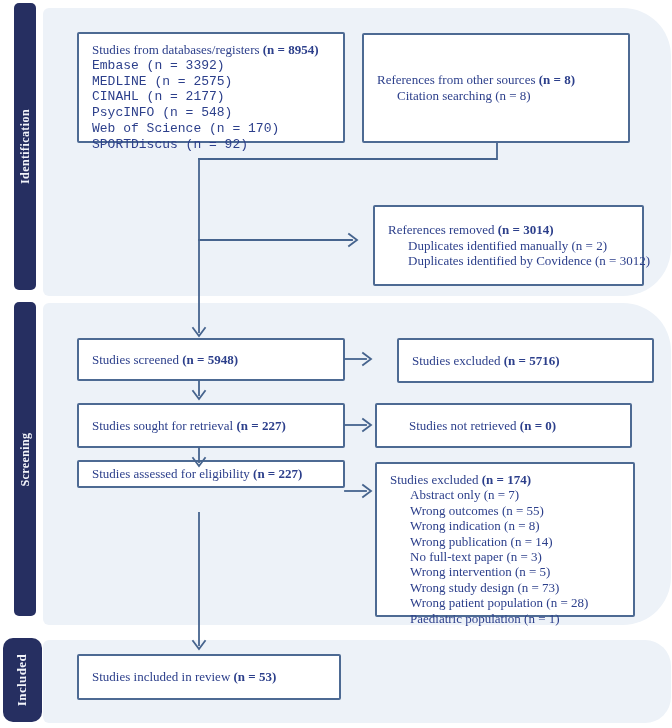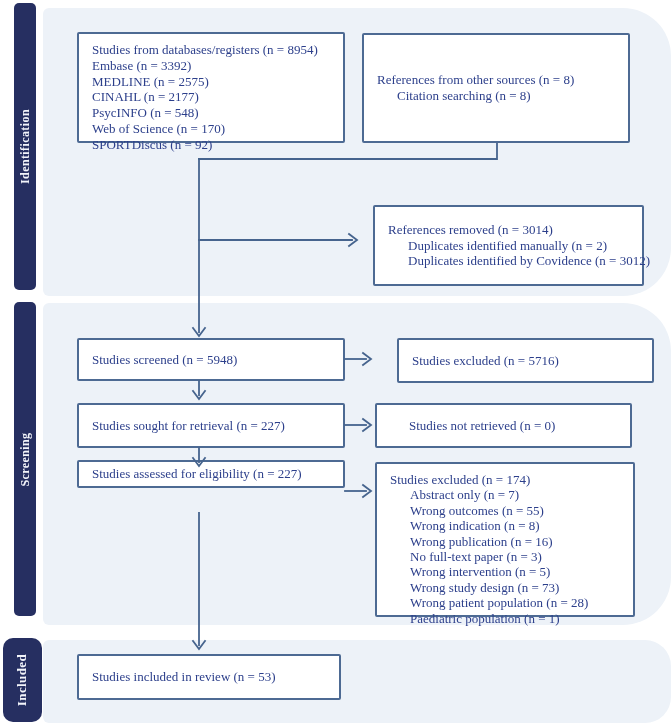--- a/index.html
+++ b/index.html
@@ -27,22 +27,22 @@
   }
   #bar-included .side-label{font-size:13px;}
   .box{
     position:absolute;background:#ffffff;border:2px solid #4d6a93;border-radius:2px;
     box-sizing:border-box;font-size:13px;line-height:15.6px;
     display:flex;flex-direction:column;justify-content:center;
     padding:6px 8px 6px 13px;
   }
   .box.top-align{justify-content:flex-start;padding-top:8px;}
   .title-line{white-space:nowrap;}
-  .title-line b{font-weight:normal;}
-  .sub-flush{white-space:nowrap;}
+  .title-line b{font-weight:bold;}
+  .sub-flush{white-space:nowrap;font-family:Liberation Mono, monospace;}
   .sub-indent{white-space:nowrap;padding-left:20px;}
   #box-databases{left:77px;top:32px;width:268px;height:111px;line-height:15.8px;}
   #box-other-sources{left:362px;top:33px;width:268px;height:110px;}
   #box-removed{left:373px;top:173px;width:271px;height:81px;margin-top:32px;}
   #box-screened{left:77px;top:338px;width:268px;height:43px;}
   #box-excluded-screening{left:397px;top:338px;width:257px;height:45px;}
   #box-sought{left:77px;top:403px;width:268px;height:45px;}
   #box-not-retrieved{left:375px;top:403px;width:257px;height:45px;padding-left:32px;}
   #box-assessed{left:77px;top:460px;width:268px;height:28px;}
   #box-excluded-eligibility{left:375px;top:462px;width:260px;height:155px;line-height:15.4px;}
@@ -117,21 +117,21 @@
   <div class="box" id="box-assessed">
     <div class="title-line"><span>Studies assessed for eligibility</span> <b>(n = 227)</b></div>
   </div>
 
   <div class="box top-align" id="box-excluded-eligibility">
     <div class="title-line"><span>Studies excluded</span> <b>(n = 174)</b></div>
     <div>
         <div class="sub-indent">Abstract only (n = 7)</div>
         <div class="sub-indent">Wrong outcomes (n = 55)</div>
         <div class="sub-indent">Wrong indication (n = 8)</div>
-        <div class="sub-indent">Wrong publication (n = 16)</div>
+        <div class="sub-indent">Wrong publication (n = 14)</div>
         <div class="sub-indent">No full-text paper (n = 3)</div>
         <div class="sub-indent">Wrong intervention (n = 5)</div>
         <div class="sub-indent">Wrong study design (n = 73)</div>
         <div class="sub-indent">Wrong patient population (n = 28)</div>
         <div class="sub-indent">Paediatric population (n = 1)</div>
       </div>
   </div>
 
   <div class="box" id="box-included-review">
     <div class="title-line"><span>Studies included in review</span> <b>(n = 53)</b></div>

